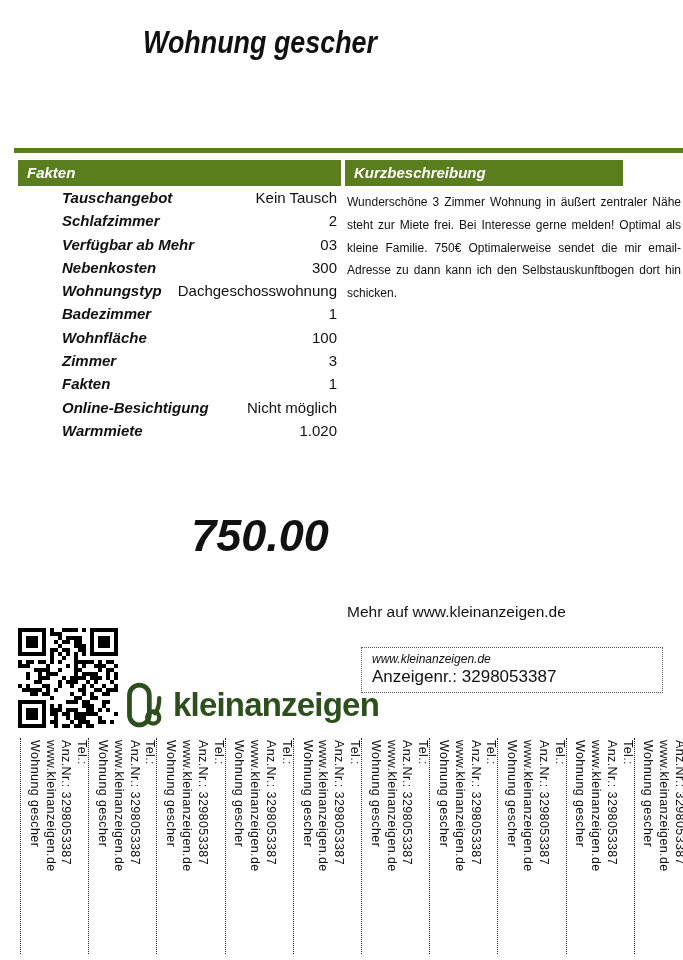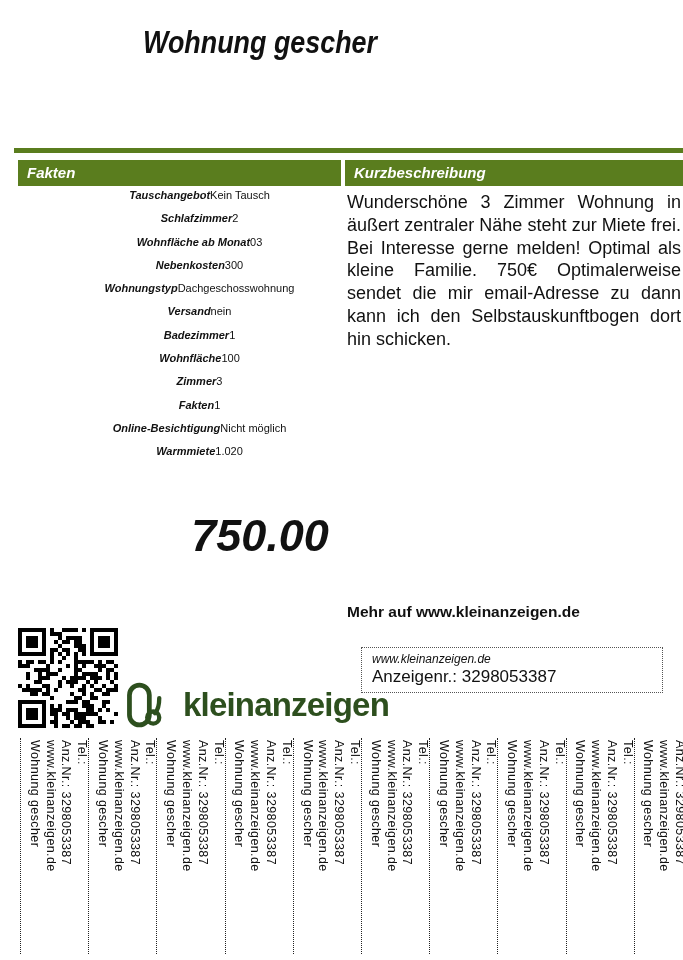--- a/index.html
+++ b/index.html
@@ -23,60 +23,60 @@
   }
 
   
   .top-rule{top:148px;left:14px;width:669px;height:5px;background:var(--green);}
   .bar{
     top:160px;height:26px;background:var(--green);
     color:#fff;font-size:15px;font-weight:bold;font-style:italic;
     line-height:26px;padding-left:9px;box-sizing:border-box;
   }
   .bar-fakten{left:18px;width:323px;}
-  .bar-kurz{left:345px;width:338px;}
+  .bar-kurz{left:345px;width:278px;}
 
   
   .facts{top:189px;left:14px;width:323px;}
   .fact-row{
-    display:flex;justify-content:center;align-items:baseline;
-    height:23.3px;font-size:11px;margin-left:48px;
+    display:flex;justify-content:space-between;align-items:baseline;
+    height:23.3px;font-size:15px;margin-left:48px;
   }
   .fact-label{font-weight:bold;font-style:italic;white-space:nowrap;}
   .fact-value{text-align:right;white-space:nowrap;}
 
   
   .desc{
     top:191px;left:347px;width:334px;
-    font-size:18px;line-height:22.8px;text-align:justify;
+    font-size:12px;line-height:22.8px;text-align:justify;
   }
 
   
   .price{
     top:510px;left:0;width:520px;text-align:center;
     font-size:45px;font-weight:bold;font-style:italic;letter-spacing:0px;
   }
 
   
-  .more{top:603px;left:347px;font-size:15.5px;font-weight:bold;}
+  .more{top:603px;left:347px;font-size:15.5px;font-weight:normal;}
 
   .ad-box{
     top:647px;left:361px;width:302px;height:46px;box-sizing:border-box;
     border:1px dotted #555;padding:4px 10px 0 10px;
   }
   .ad-box .url{font-size:12px;font-style:italic;display:block;line-height:14px;}
   .ad-box .nr-line{font-size:17px;line-height:22px;white-space:nowrap;}
   .ad-box .nr-label{font-weight:normal;}
 
   
   .qr{top:628px;left:18px;width:100px;height:100px;}
   .qr svg{width:100%;height:100%;display:block;}
 
   
-  .logo{top:680px;left:126px;display:flex;align-items:center;gap:19px;}
+  .logo{top:680px;left:126px;display:flex;align-items:center;gap:9px;}
   .logo svg{width:38px;height:50px;display:block;}
   .logo .wordmark{
     font-size:33px;font-weight:700;color:var(--logo-green);
     letter-spacing:-0.8px;line-height:50px;
   }
 
   
   .tearoff{
     top:738px;left:20px;width:663px;height:216px;
     display:flex;overflow:hidden;
@@ -104,34 +104,30 @@
 <div class="abs facts">
     <div class="fact-row">
       <span class="fact-label">Tauschangebot</span>
       <span class="fact-value">Kein Tausch</span>
     </div>
     <div class="fact-row">
       <span class="fact-label">Schlafzimmer</span>
       <span class="fact-value">2</span>
     </div>
     <div class="fact-row">
-      <span class="fact-label">Wohnfläche ab Monat</span>
+      <span class="fact-label">Verfügbar ab Mehr</span>
       <span class="fact-value">03</span>
     </div>
     <div class="fact-row">
       <span class="fact-label">Nebenkosten</span>
       <span class="fact-value">300</span>
     </div>
     <div class="fact-row">
       <span class="fact-label">Wohnungstyp</span>
       <span class="fact-value">Dachgeschosswohnung</span>
-    </div>
-    <div class="fact-row">
-      <span class="fact-label">Versand</span>
-      <span class="fact-value">nein</span>
     </div>
     <div class="fact-row">
       <span class="fact-label">Badezimmer</span>
       <span class="fact-value">1</span>
     </div>
     <div class="fact-row">
       <span class="fact-label">Wohnfläche</span>
       <span class="fact-value">100</span>
     </div>
     <div class="fact-row">

